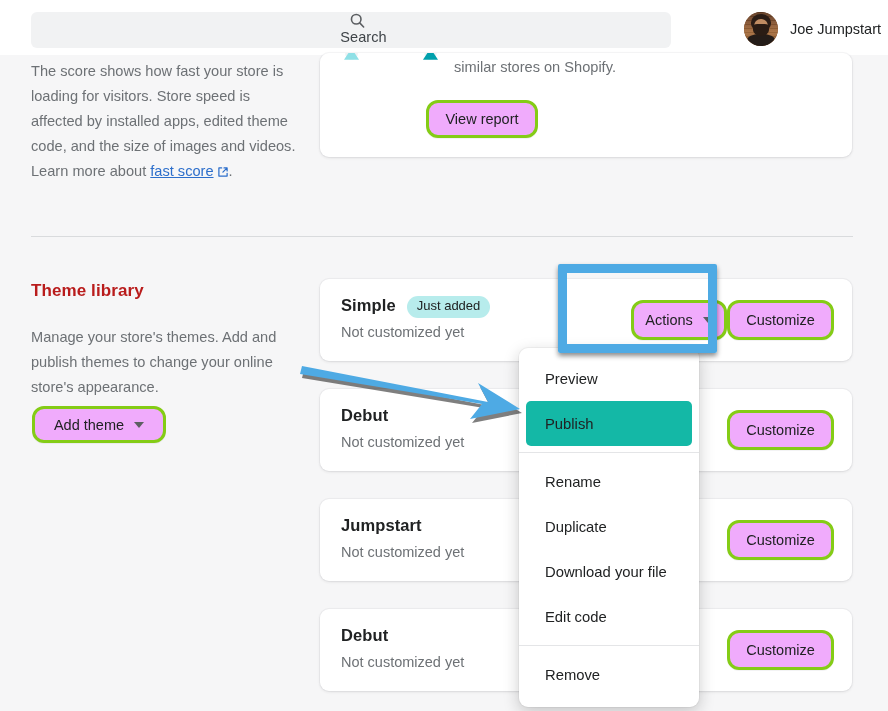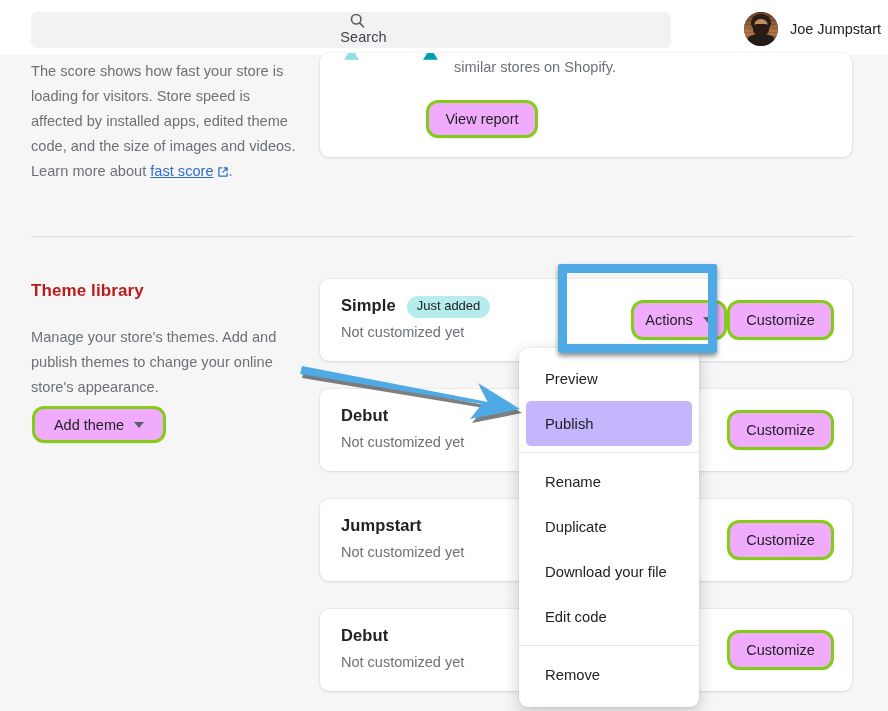--- a/index.html
+++ b/index.html
@@ -275,21 +275,21 @@
     display: flex;
     align-items: center;
     padding: 0 10px 0 19px;
     font-size: 14.8px;
     color: #202223;
     cursor: pointer;
     margin: 0 7px;
     border-radius: 5px;
     white-space: nowrap;
   }
-  .menu-item.highlighted { background: #c4b5fd; }
+  .menu-item.highlighted { background: #14b8a6; }
   .menu-sep {
     height: 1px;
     background: #e4e5e7;
     margin: 6px 0;
   }
 </style>
 </head>
 <body>
 
 <div id="page">

